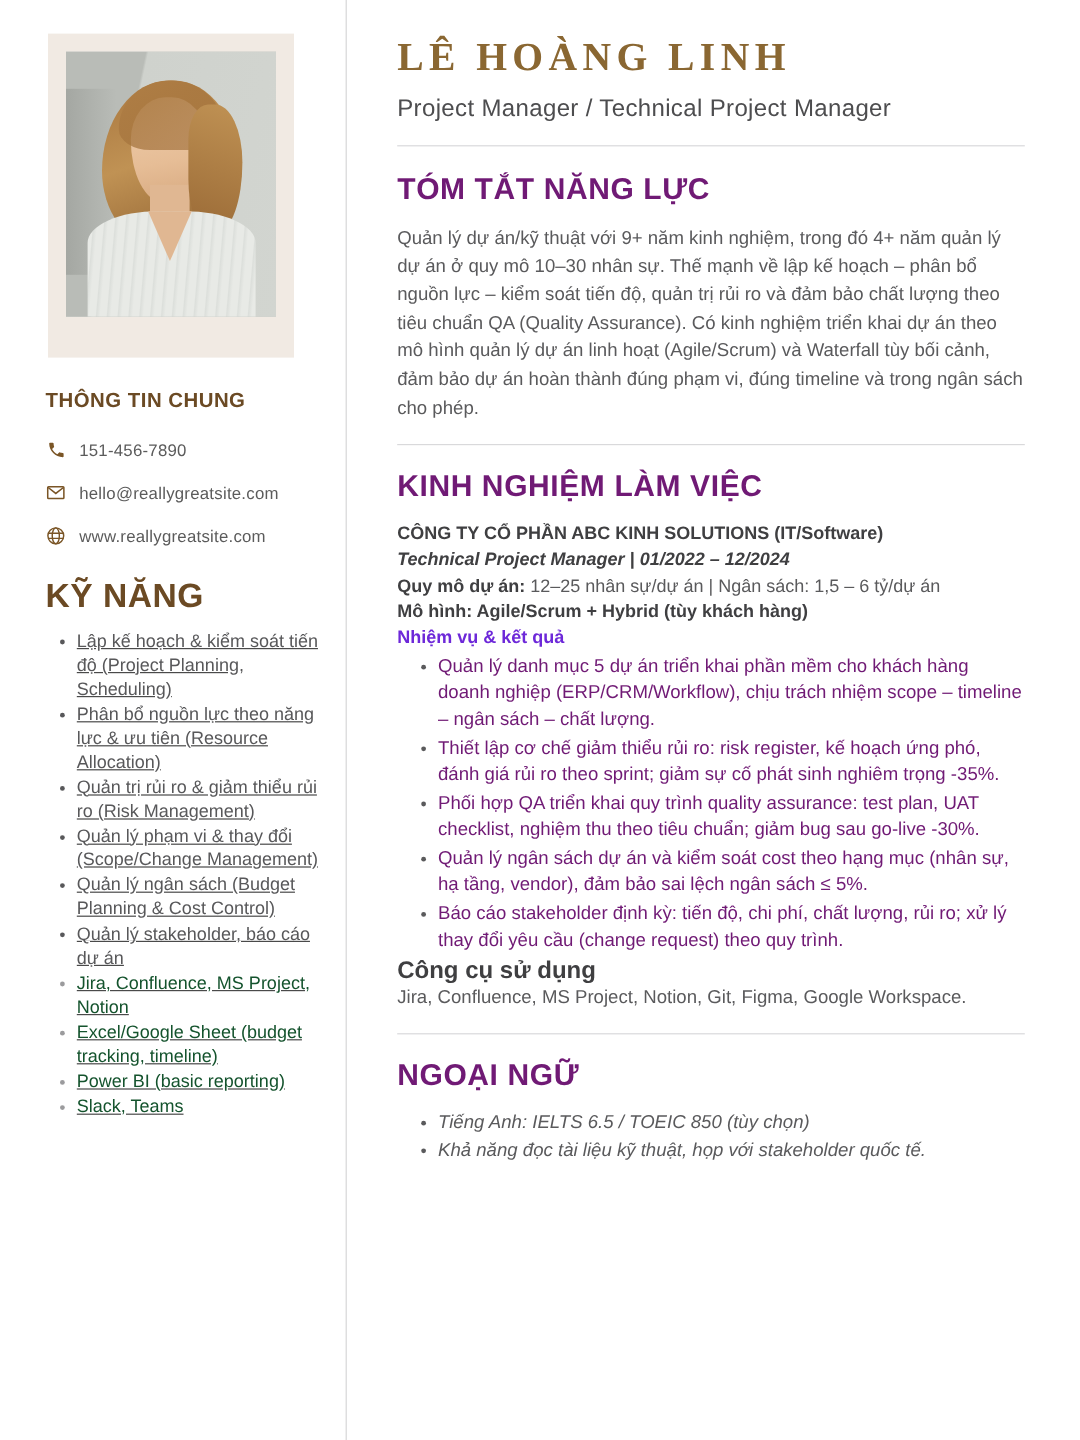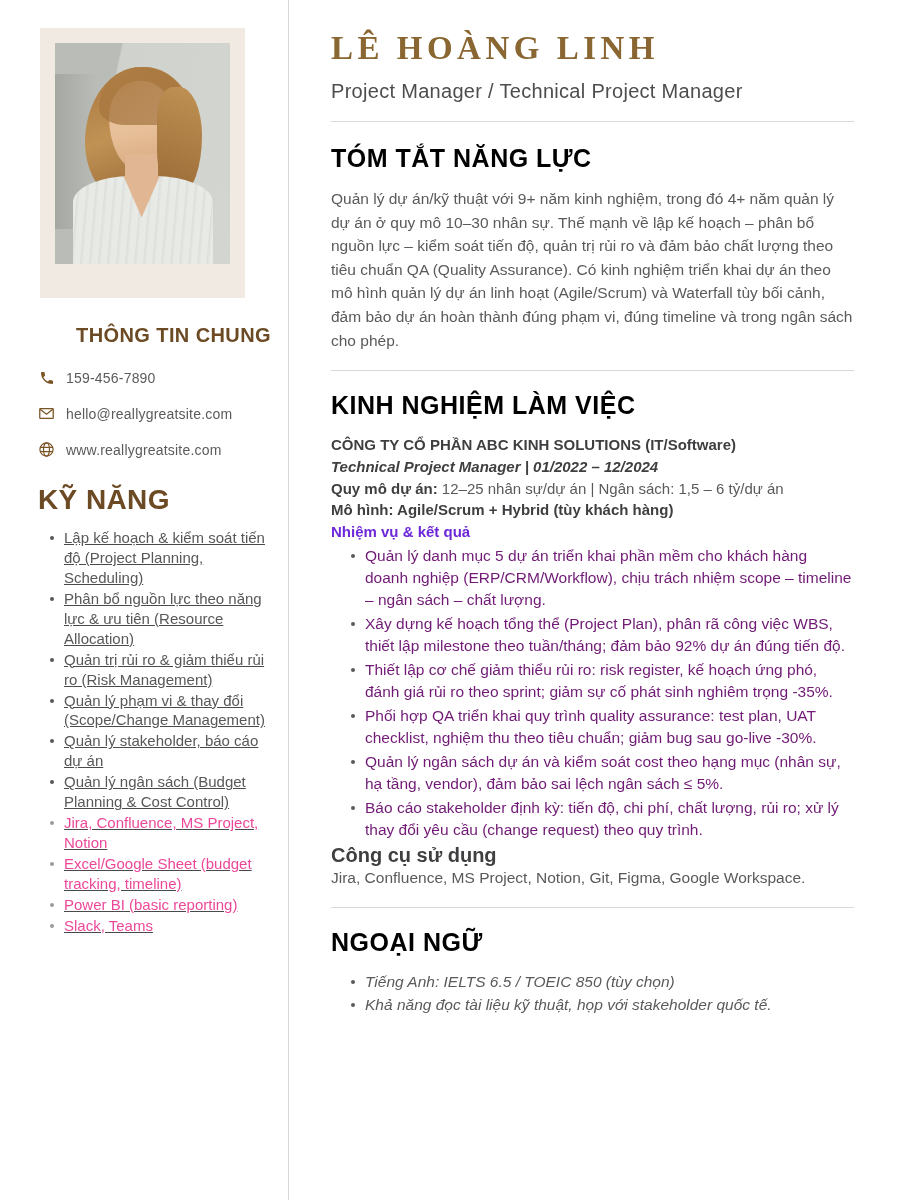--- a/index.html
+++ b/index.html
@@ -108,25 +108,25 @@
     clip-path: polygon(0 0, 100% 0, 50% 100%);
   }
   .ph-shadow {
     position: absolute;
     left: 0; top: 14%;
     width: 24%; height: 70%;
     background: linear-gradient(90deg, #a4a7a2 0%, #b9bcb7cc 100%);
   }
 
   .side-heading {
-    font-size: 20px;
+    font-size: 17px;
     font-weight: bold;
     color: #6b4a24;
     letter-spacing: 0.4px;
-    text-align: right;
+    text-align: left;
     margin-bottom: 22px;
   }
   .side-heading.left {
     text-align: left;
     font-size: 28px;
     margin-top: 26px;
     margin-bottom: 12px;
   }
 
   .contact-list { list-style: none; }
@@ -162,21 +162,21 @@
   }
   .skill-list li::before {
     content: "";
     position: absolute;
     left: 6px; top: 8px;
     width: 4px; height: 4px;
     border-radius: 50%;
     background: #58585a;
   }
   .skill-list li.tool {
-    color: #ec4899;
+    color: #14532d;
   }
   .skill-list li.tool::before { background: #9b9b9d; }
 
   
   .main {
     flex: 1;
     padding: 30px 46px 0 42px;
   }
 
   .name {
@@ -200,21 +200,21 @@
   hr.rule {
     border: none;
     border-top: 1px solid #d9d9db;
     margin: 0 0 22px 0;
   }
   hr.rule.tight { margin: 18px 0 20px 0; }
 
   .sec-heading {
     font-size: 25px;
     font-weight: bold;
-    color: #000000;
+    color: #701a75;
     letter-spacing: 0.5px;
     margin-bottom: 14px;
   }
 
   .summary {
     font-size: 15.5px;
     line-height: 1.52;
     color: #5a5a5c;
   }
 
@@ -325,21 +325,21 @@
 
     <h2 class="side-heading">THÔNG TIN CHUNG</h2>
 
     <ul class="contact-list">
       <li class="contact-row">
         <span class="ic">
           <svg width="16" height="16" viewBox="0 0 24 24" fill="currentColor">
             <path d="M6.6 10.8c1.4 2.8 3.8 5.1 6.6 6.6l2.2-2.2c.3-.3.7-.4 1-.2 1.1.4 2.3.6 3.6.6.6 0 1 .4 1 1V20c0 .6-.4 1-1 1C10.6 21 3 13.4 3 4c0-.6.4-1 1-1h3.5c.6 0 1 .4 1 1 0 1.2.2 2.4.6 3.6.1.3 0 .7-.2 1l-2.3 2.2z"></path>
           </svg>
         </span>
-        <span>159-456-7890</span>
+        <span>151-456-7890</span>
       </li>
       <li class="contact-row">
         <span class="ic">
           <svg width="17" height="17" viewBox="0 0 24 24" fill="none" stroke="currentColor" stroke-width="1.8">
             <rect x="2.5" y="5" width="19" height="14" rx="1"></rect>
             <path d="M3 6l9 7 9-7"></path>
           </svg>
         </span>
         <span>hello@reallygreatsite.com</span>
       </li>
@@ -355,22 +355,22 @@
       </li>
     </ul>
 
     <h2 class="side-heading left">KỸ NĂNG</h2>
 
     <ul class="skill-list">
       <li>Lập kế hoạch &amp; kiểm soát tiến độ (Project Planning, Scheduling)</li>
       <li>Phân bổ nguồn lực theo năng lực &amp; ưu tiên (Resource Allocation)</li>
       <li>Quản trị rủi ro &amp; giảm thiểu rủi ro (Risk Management)</li>
       <li>Quản lý phạm vi &amp; thay đổi (Scope/Change Management)</li>
+      <li>Quản lý ngân sách (Budget Planning &amp; Cost Control)</li>
       <li>Quản lý stakeholder, báo cáo dự án</li>
-      <li>Quản lý ngân sách (Budget Planning &amp; Cost Control)</li>
       <li class="tool">Jira, Confluence, MS Project, Notion</li>
       <li class="tool">Excel/Google Sheet (budget tracking, timeline)</li>
       <li class="tool">Power BI (basic reporting)</li>
       <li class="tool">Slack, Teams</li>
     </ul>
   </aside>
 
   <div class="vdivider"></div>
 
   <main class="main">
@@ -390,21 +390,20 @@
     <div class="job-company">CÔNG TY CỔ PHẦN ABC KINH SOLUTIONS (IT/Software)</div>
     <div class="job-title">Technical Project Manager | 01/2022 – 12/2024</div>
     <div class="job-meta">
       <b>Quy mô dự án:</b><span> 12–25 nhân sự/dự án | Ngân sách: 1,5 – 6 tỷ/dự án</span>
     </div>
     <div class="job-model">Mô hình: Agile/Scrum + Hybrid (tùy khách hàng)</div>
     <div class="job-sub">Nhiệm vụ &amp; kết quả</div>
 
     <ul class="bullets">
       <li>Quản lý danh mục 5 dự án triển khai phần mềm cho khách hàng doanh nghiệp (ERP/CRM/Workflow), chịu trách nhiệm scope – timeline – ngân sách – chất lượng.</li>
-      <li>Xây dựng kế hoạch tổng thể (Project Plan), phân rã công việc WBS, thiết lập milestone theo tuần/tháng; đảm bảo 92% dự án đúng tiến độ.</li>
       <li>Thiết lập cơ chế giảm thiểu rủi ro: risk register, kế hoạch ứng phó, đánh giá rủi ro theo sprint; giảm sự cố phát sinh nghiêm trọng -35%.</li>
       <li>Phối hợp QA triển khai quy trình quality assurance: test plan, UAT checklist, nghiệm thu theo tiêu chuẩn; giảm bug sau go-live -30%.</li>
       <li>Quản lý ngân sách dự án và kiểm soát cost theo hạng mục (nhân sự, hạ tầng, vendor), đảm bảo sai lệch ngân sách ≤ 5%.</li>
       <li>Báo cáo stakeholder định kỳ: tiến độ, chi phí, chất lượng, rủi ro; xử lý thay đổi yêu cầu (change request) theo quy trình.</li>
     </ul>
 
     <div class="tools-label">Công cụ sử dụng</div>
     <div class="tools-text">Jira, Confluence, MS Project, Notion, Git, Figma, Google Workspace.</div>
 
     <hr class="rule tight">

